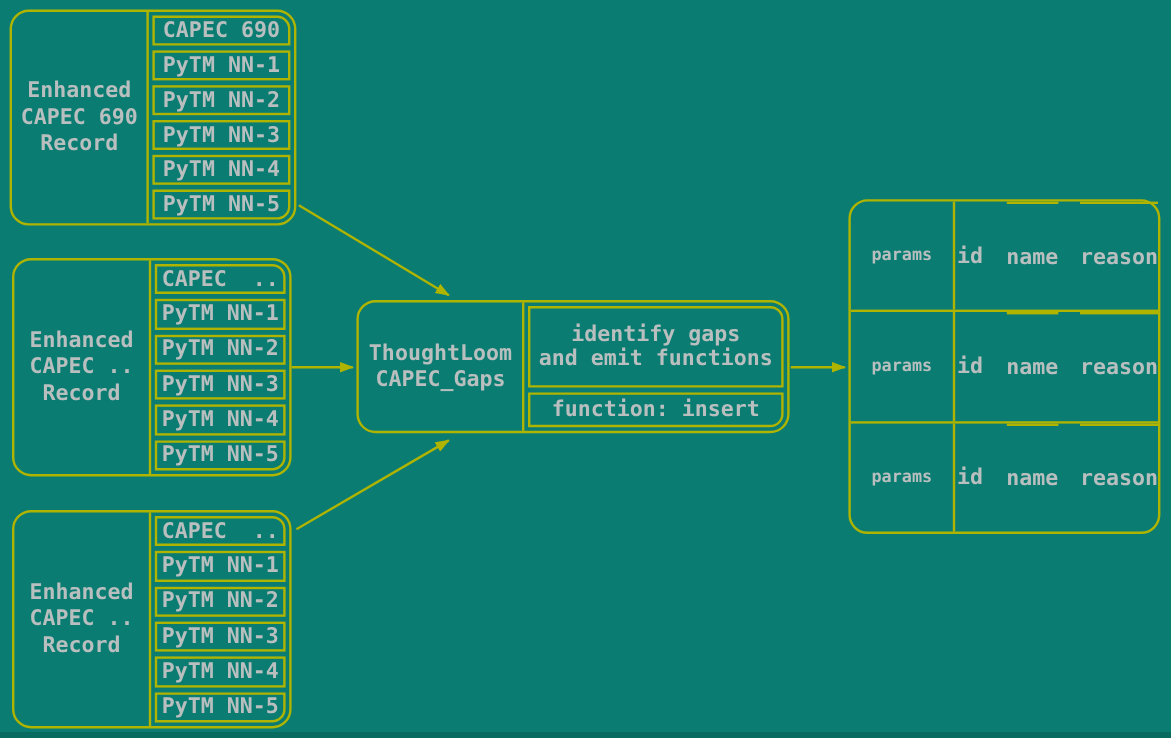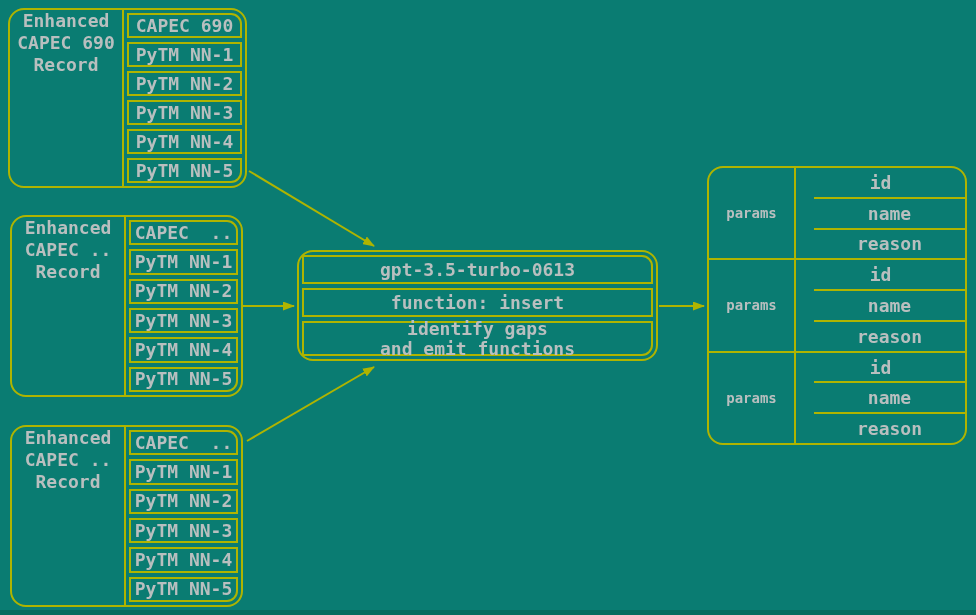--- a/index.html
+++ b/index.html
@@ -9,21 +9,21 @@
     font-family:"DejaVu Sans Mono","Liberation Mono",monospace;
     font-weight:bold;color:var(--text,#b9bfbf);
   }
   .edges{position:absolute;left:0;top:0;width:976px;height:615px;pointer-events:none;}
   .edges line{stroke:var(--line,#afb400);stroke-width:2;}
   .edges polygon{fill:var(--line,#afb400);}
 
   .node{position:absolute;border:2px solid var(--line,#afb400);border-radius:16px;display:flex;box-sizing:border-box;}
 
   .label-cell{
-    display:flex;flex-direction:column;justify-content:flex-start;align-items:center;
+    display:flex;flex-direction:column;justify-content:center;align-items:center;
     text-align:center;border-right:2px solid var(--line,#afb400);
     font-size:18px;line-height:1.22;white-space:pre;flex:0 0 auto;
   }
   .label-cell span{display:block;}
 
   .rows{flex:1;display:flex;flex-direction:column;gap:4px;padding:3px;}
   .row{
     border:2px solid var(--line,#afb400);flex:1;
     display:flex;flex-direction:column;align-items:center;justify-content:center;
     font-size:18px;line-height:1.1;white-space:pre;text-align:center;min-height:0;
@@ -37,21 +37,21 @@
   .proc-node .row-desc{flex:1;}
 
   .out-node .label-cell{width:87px;}
   .out-groups{flex:1;display:flex;flex-direction:column;}
   .out-group{flex:1;display:flex;min-height:0;}
   .out-group + .out-group{border-top:2px solid var(--line,#afb400);}
   .group-label{
     width:85px;border-right:2px solid var(--line,#afb400);
     display:flex;align-items:center;justify-content:center;font-size:14px;flex:0 0 auto;
   }
-  .group-fields{flex:1;display:flex;flex-direction:column;}
+  .group-fields{flex:1;display:flex;flex-direction:row;}
   .field{flex:1;display:flex;align-items:center;justify-content:center;font-size:18px;min-height:0;}
   .field + .field{border-top:2px solid var(--line,#afb400);margin-left:18px;}
 
   .bottom-strip{position:absolute;left:0;right:0;bottom:0;height:5px;background:var(--strip,#076b5f);}
 </style>
 </head>
 <body>
 
 <div class="canvas">
 
@@ -109,27 +109,30 @@
       <div class="row"><span>CAPEC  ..</span></div>
       <div class="row"><span>PyTM NN-1</span></div>
       <div class="row"><span>PyTM NN-2</span></div>
       <div class="row"><span>PyTM NN-3</span></div>
       <div class="row"><span>PyTM NN-4</span></div>
       <div class="row"><span>PyTM NN-5</span></div>
     </div>
   </div>
 
   <div class="node proc-node" style="left:297px;top:250px;width:361px;height:111px">
+    <div class="label-cell">
+      <span>ThoughtLoom</span>
+      <span>CAPEC_Gaps</span>
+    </div>
     <div class="rows">
-      <div class="row row-model"><span>gpt-3.5-turbo-0613</span></div>
-      <div class="row row-func"><span>function: insert</span></div>
       <div class="row row-desc">
         <span>identify gaps</span>
         <span>and emit functions</span>
       </div>
+      <div class="row row-func"><span>function: insert</span></div>
     </div>
   </div>
 
   <div class="node out-node" style="left:707px;top:166px;width:260px;height:279px">
     <div class="out-groups">
       <div class="out-group">
         <div class="group-label">
             <span>params</span>
           </div>
         <div class="group-fields">

